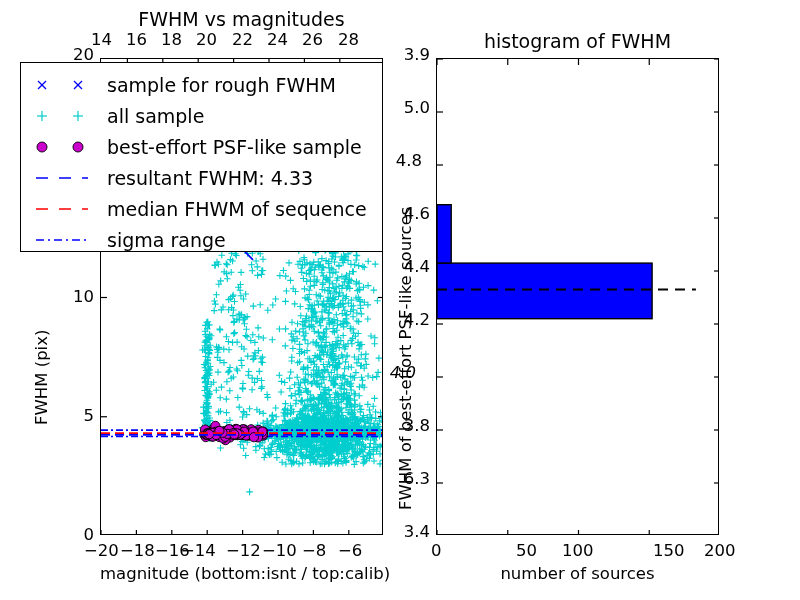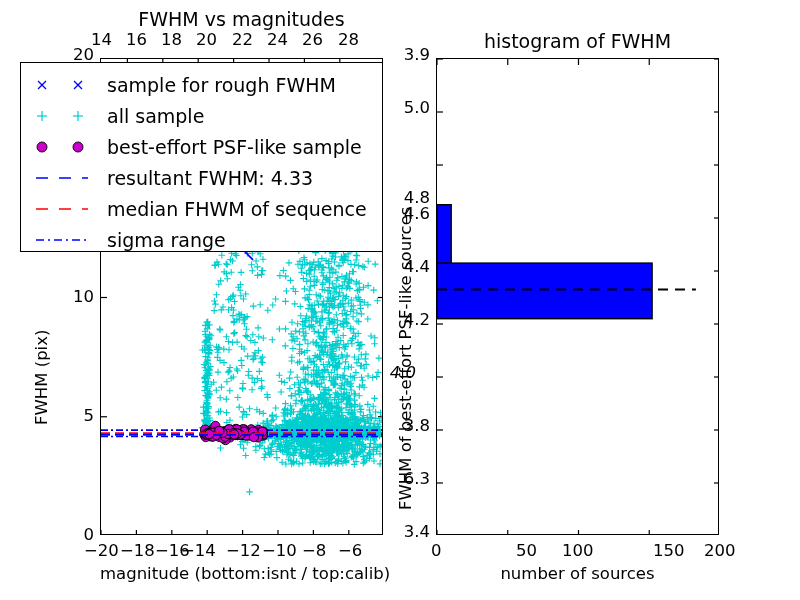--- a/index.html
+++ b/index.html
@@ -408,21 +408,21 @@
     </div>
   </div>
 
   <div class="title" style="left:436px; top:30px; width:283px;">histogram of FWHM</div>
 
   <div class="axlabel vertical" style="left:396px; top:510px;">FWHM of best-effort PSF-like sources</div>
 
   <div style="position:absolute; left:396px; top:0; width:40px; height:600px;">
     <div class="ticklabel" style="right:6px; top:45px;">3.9</div>
     <div class="ticklabel" style="right:6px; top:98px;">5.0</div>
-    <div class="ticklabel" style="right:6px; top:151px;margin-top:37px;">4.8</div>
+    <div class="ticklabel" style="right:14px; top:151px;">4.8</div>
     <div class="ticklabel" style="right:6px; top:204px;">4.6</div>
     <div class="ticklabel" style="right:6px; top:257px;">4.4</div>
     <div class="ticklabel" style="right:6px; top:310px;">4.2</div>
     <div class="ticklabel" style="right:20px; top:363px;font-style:italic;">4.0</div>
     <div class="ticklabel" style="right:6px; top:416px;">3.8</div>
     <div class="ticklabel" style="right:6px; top:469px;">6.3</div>
     <div class="ticklabel" style="right:6px; top:522px;">3.4</div>
   </div>
 
   <div style="position:absolute; left:436px; top:541px; width:283px; height:22px;">

